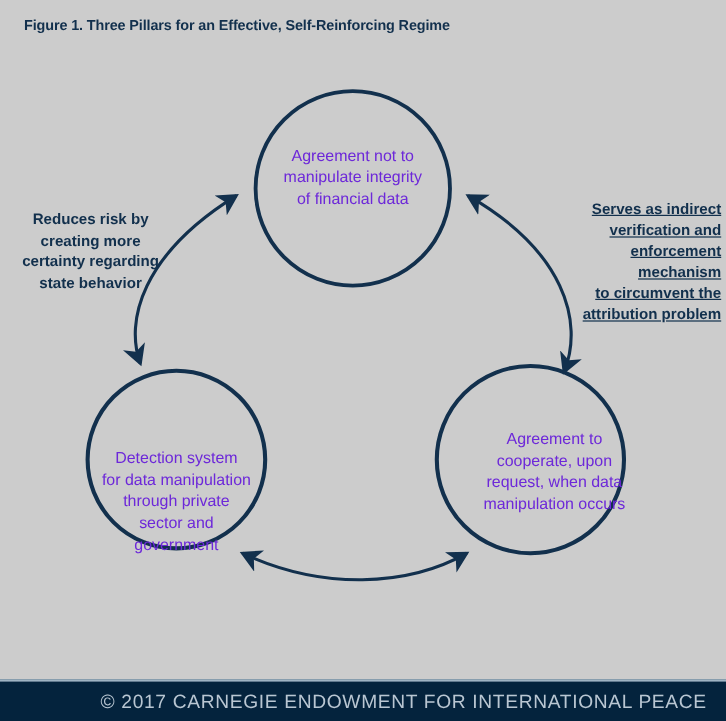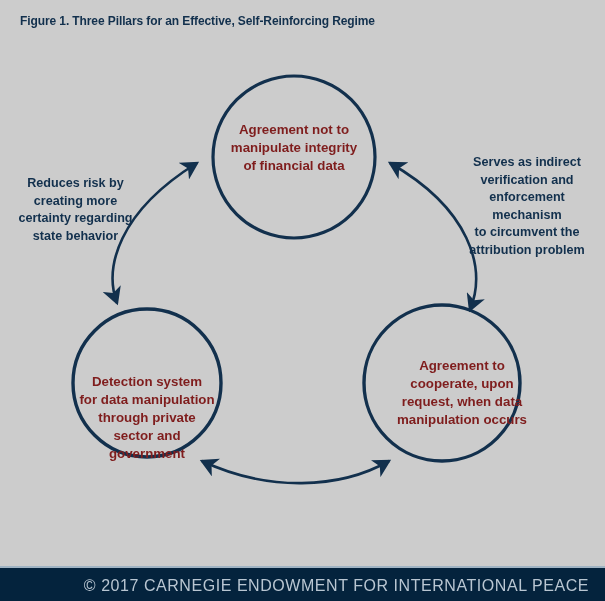--- a/index.html
+++ b/index.html
@@ -31,25 +31,25 @@
   }
   #diagram-canvas {
     position: absolute;
     left: 0;
     top: 0;
     width: 605px;
     height: 601px;
   }
   .circle-text {
     position: absolute;
-    color: #7f1d1d;
+    color: #6d28d9;
     font-size: 13.3px;
     line-height: 18px;
     text-align: center;
-    font-weight: bold;
+    font-weight: normal;
     white-space: pre-line;
   }
   #circle-top-text {
     left: 212px;
     top: 121px;
     width: 164px;
   }
   #circle-left-text {
     left: 69px;
     top: 348px;
@@ -70,23 +70,24 @@
     white-space: pre-line;
   }
   #label-left {
     left: 6px;
     top: 175px;
     width: 139px;
     text-align: center;
   }
   #label-right {
     left: 453px;
-    top: 154px;
+    top: 166px;
     width: 148px;
-    text-align: center;
+    text-align: right;
+    text-decoration: underline;
   }
   #label-bottom {
     left: 152px;
     top: 494px;
     width: 300px;
     text-align: center;
   }
   #footer-band {
     position: absolute;
     left: 0;

